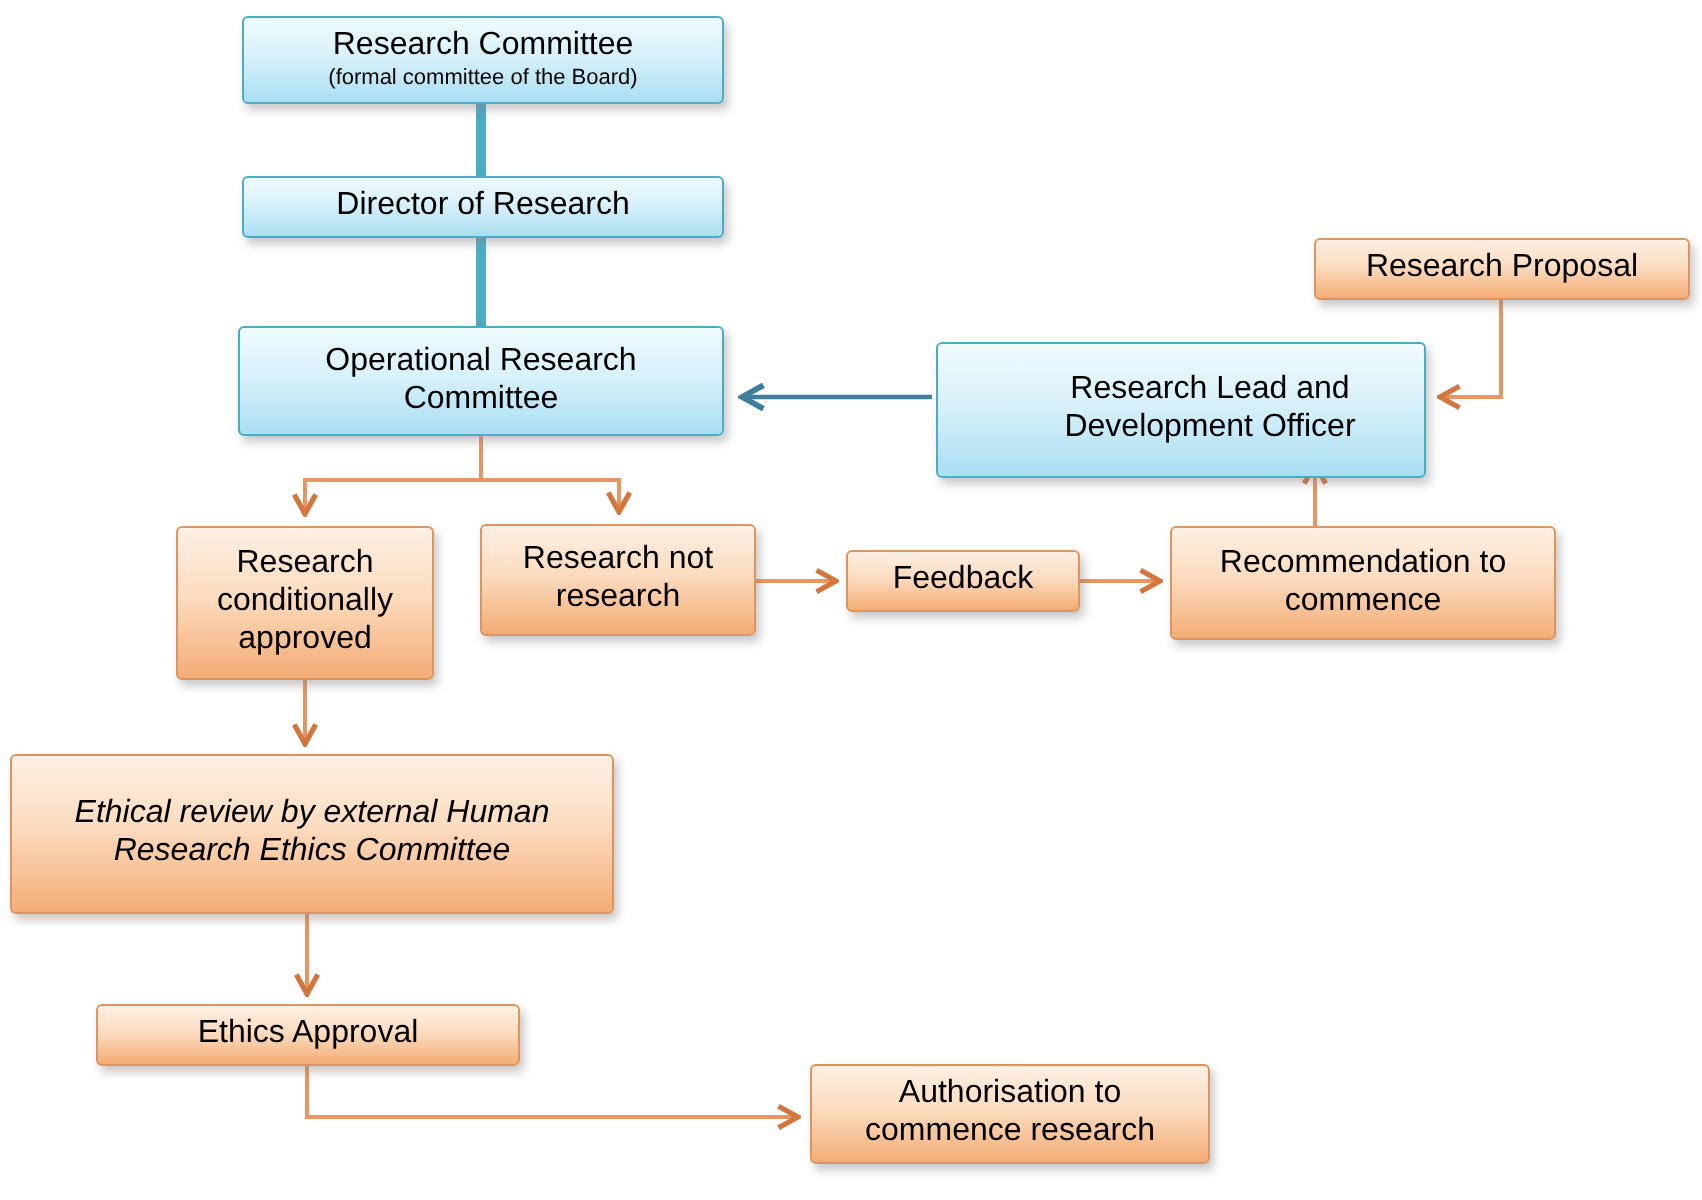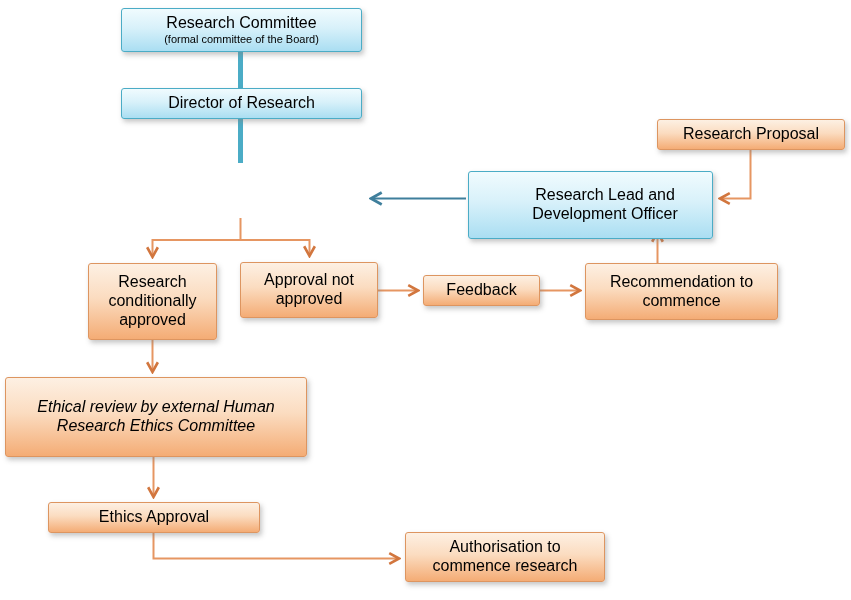--- a/index.html
+++ b/index.html
@@ -82,35 +82,38 @@
 
   <div class="node blue" style="left:121px; top:88px; width:241px; height:31px;">
     <span>Director of Research</span>
   </div>
 
   <div class="node blue" style="left:121px; top:8px; width:241px; height:44px;">
     <span>Research Committee</span>
     <span class="sub">(formal  committee of the Board)</span>
   </div>
 
+  <div class="node blue" style="left:119px; top:163px; width:243px; height:55px;">
+    <span>Operational Research Committee</span>
+  </div>
 
   <div class="node orange" style="left:657px; top:119px; width:188px; height:31px;">
     <span>Research Proposal</span>
   </div>
 
   <div class="node blue" style="left:468px; top:171px; width:245px; height:68px;padding-left:32px;">
     <span>Research Lead and Development Officer</span>
   </div>
 
   <div class="node orange" style="left:88px; top:263px; width:129px; height:77px;text-align:center;">
     <span>Research conditionally approved</span>
   </div>
 
   <div class="node orange" style="left:240px; top:262px; width:138px; height:56px;">
-    <span>Approval not approved</span>
+    <span>Research not research</span>
   </div>
 
   <div class="node orange" style="left:423px; top:275px; width:117px; height:31px;">
     <span>Feedback</span>
   </div>
 
   <div class="node orange" style="left:585px; top:263px; width:193px; height:57px;">
     <span>Recommendation to commence</span>
   </div>
 

